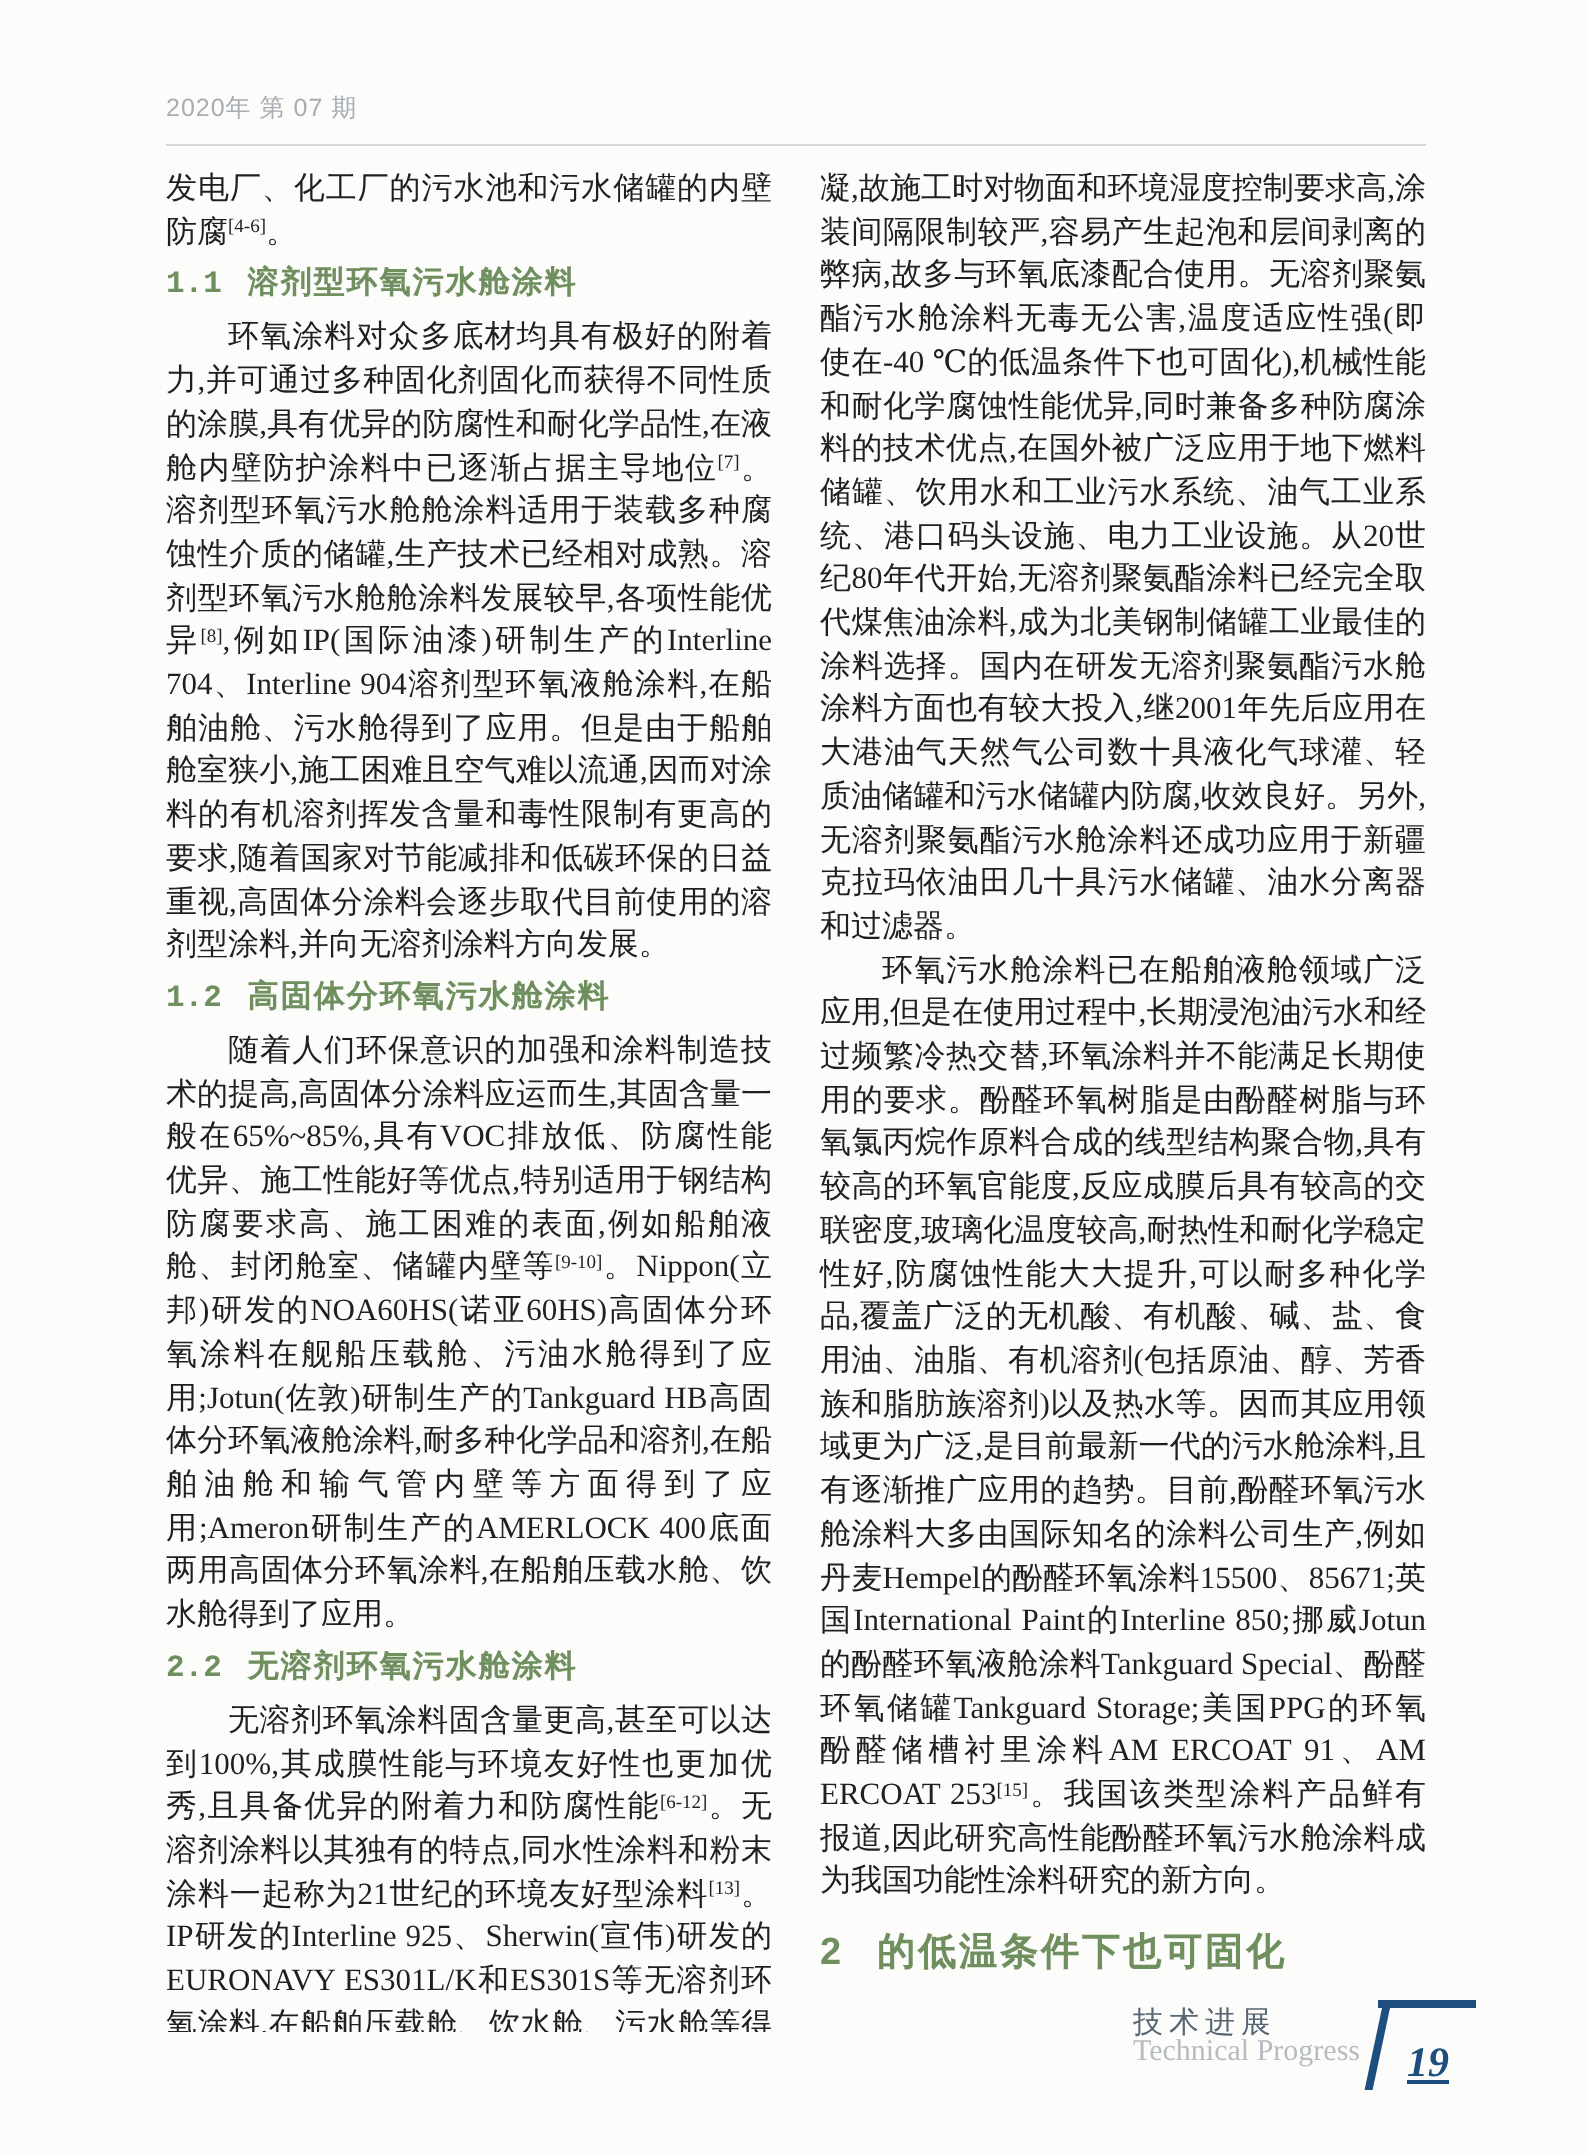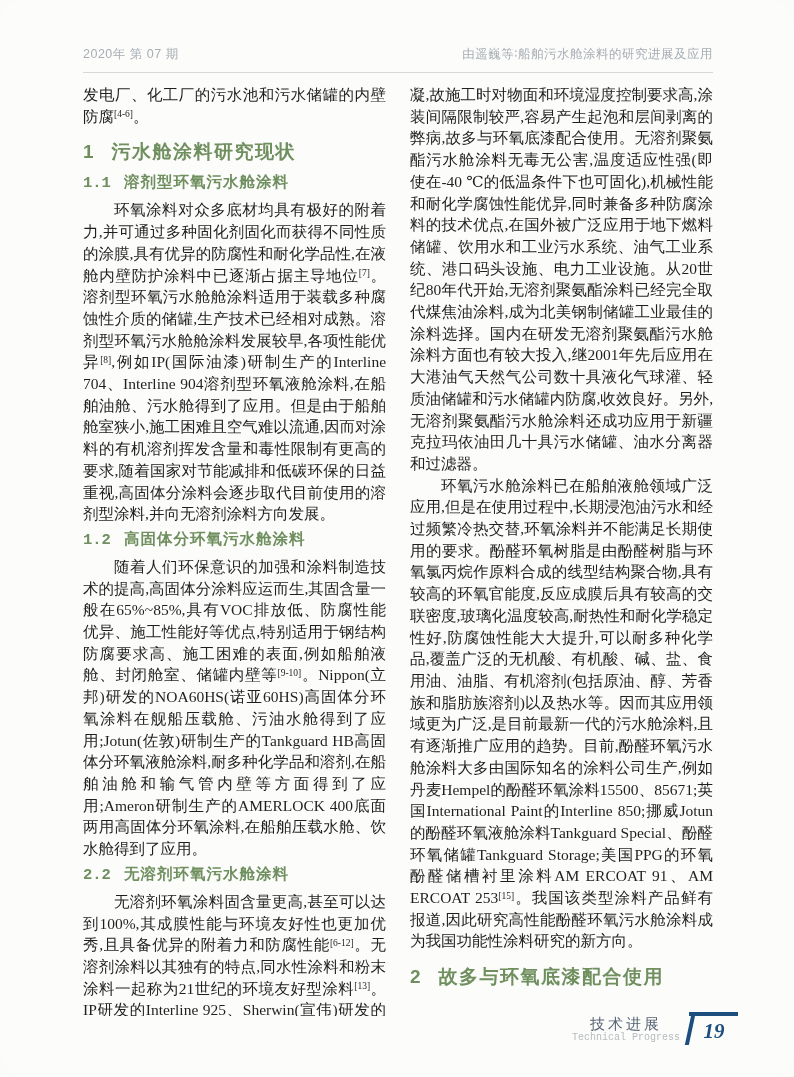--- a/index.html
+++ b/index.html
@@ -43,69 +43,67 @@
     font-weight:bold;color:var(--green,#6f8f5f);
     font-size:15.5px;line-height:21px;margin:5px 0 5px;letter-spacing:1px;
   }
   .h2 .hnum{margin-right:13px;letter-spacing:0;}
 
   
   .ftr{
     position:absolute;right:56px;bottom:28px;
     display:flex;align-items:flex-start;
   }
-  .ftr-labels{text-align:center;margin-right:9px;padding-top:3px;}
+  .ftr-labels{text-align:left;margin-right:9px;padding-top:3px;}
   .ftr-zh{
     font-family:"Liberation Sans","DejaVu Sans",sans-serif;
     font-size:15px;color:#566573;letter-spacing:3px;line-height:17px;
   }
   .ftr-en{
-    font-family:Liberation Mono, monospace;
-    font-size:10px;color:#b6bbc0;line-height:12px;
+    font-family:Liberation Serif, serif;
+    font-size:15px;color:#b6bbc0;line-height:12px;
   }
   .pgnum{
     position:relative;
     border-top:4px solid var(--blue,#1d4e7e);
-    padding:3px 12px 5px 13px;
+    padding:15px 12px 5px 13px;
     font-family:"Liberation Serif","DejaVu Serif",serif;
     font-style:italic;font-weight:bold;font-size:21px;
     color:var(--blue,#1d4e7e);
-    min-width:24px;text-align:center;
+    min-width:24px;text-align:center;text-decoration:underline;
   }
   .pgnum::before{
     content:"";position:absolute;left:2px;top:0;bottom:4px;width:4px;
     background:var(--blue,#1d4e7e);
     transform:skewX(-12deg);transform-origin:top left;
   }
 </style>
 </head>
 <body style="--green: #6f8f5f; --blue: #1d4e7e; --hdrgray: #a7adb3; --body: #1f1f1f;">
 
 <div class="page">
 
   <div class="hdr">
     <span>2020年 第 07 期</span>
-    <span>由遥巍等∶船舶污水舱涂料的研究进展及应用</span>
   </div>
 
   <div class="content">
     <div class="col">
         <p class="para no-indent">发电厂、化工厂的污水池和污水储罐的内壁防腐<sup>[4-6]</sup>。</p>
-        <div class="h1"><span class="hnum">1</span><span>污水舱涂料研究现状</span></div>
         <div class="h2"><span class="hnum">1.1</span><span>溶剂型环氧污水舱涂料</span></div>
         <p class="para">环氧涂料对众多底材均具有极好的附着力,并可通过多种固化剂固化而获得不同性质的涂膜,具有优异的防腐性和耐化学品性,在液舱内壁防护涂料中已逐渐占据主导地位<sup>[7]</sup>。溶剂型环氧污水舱舱涂料适用于装载多种腐蚀性介质的储罐,生产技术已经相对成熟。溶剂型环氧污水舱舱涂料发展较早,各项性能优异<sup>[8]</sup>,例如IP(国际油漆)研制生产的Interline 704、Interline 904溶剂型环氧液舱涂料,在船舶油舱、污水舱得到了应用。但是由于船舶舱室狭小,施工困难且空气难以流通,因而对涂料的有机溶剂挥发含量和毒性限制有更高的要求,随着国家对节能减排和低碳环保的日益重视,高固体分涂料会逐步取代目前使用的溶剂型涂料,并向无溶剂涂料方向发展。</p>
         <div class="h2"><span class="hnum">1.2</span><span>高固体分环氧污水舱涂料</span></div>
         <p class="para">随着人们环保意识的加强和涂料制造技术的提高,高固体分涂料应运而生,其固含量一般在65%~85%,具有VOC排放低、防腐性能优异、施工性能好等优点,特别适用于钢结构防腐要求高、施工困难的表面,例如船舶液舱、封闭舱室、储罐内壁等<sup>[9-10]</sup>。Nippon(立邦)研发的NOA60HS(诺亚60HS)高固体分环氧涂料在舰船压载舱、污油水舱得到了应用;Jotun(佐敦)研制生产的Tankguard HB高固体分环氧液舱涂料,耐多种化学品和溶剂,在船舶油舱和输气管内壁等方面得到了应用;Ameron研制生产的AMERLOCK 400底面两用高固体分环氧涂料,在船舶压载水舱、饮水舱得到了应用。</p>
         <div class="h2"><span class="hnum">2.2</span><span>无溶剂环氧污水舱涂料</span></div>
         <p class="para">无溶剂环氧涂料固含量更高,甚至可以达到100%,其成膜性能与环境友好性也更加优秀,且具备优异的附着力和防腐性能<sup>[6-12]</sup>。无溶剂涂料以其独有的特点,同水性涂料和粉末涂料一起称为21世纪的环境友好型涂料<sup>[13]</sup>。IP研发的Interline 925、Sherwin(宣伟)研发的EURONAVY ES301L/K和ES301S等无溶剂环氧涂料,在船舶压载舱、饮水舱、污水舱等得到了应用;Jotun研发的Tankguard 412、Nippon研发的NOA(诺亚)100FWT SF等无溶剂环氧涂料,在船舶饮淡水舱得到了应用。</p>
       </div>
     <div class="col">
         <p class="para no-indent">凝,故施工时对物面和环境湿度控制要求高,涂装间隔限制较严,容易产生起泡和层间剥离的弊病,故多与环氧底漆配合使用。无溶剂聚氨酯污水舱涂料无毒无公害,温度适应性强(即使在-40 ℃的低温条件下也可固化),机械性能和耐化学腐蚀性能优异,同时兼备多种防腐涂料的技术优点,在国外被广泛应用于地下燃料储罐、饮用水和工业污水系统、油气工业系统、港口码头设施、电力工业设施。从20世纪80年代开始,无溶剂聚氨酯涂料已经完全取代煤焦油涂料,成为北美钢制储罐工业最佳的涂料选择。国内在研发无溶剂聚氨酯污水舱涂料方面也有较大投入,继2001年先后应用在大港油气天然气公司数十具液化气球灌、轻质油储罐和污水储罐内防腐,收效良好。另外,无溶剂聚氨酯污水舱涂料还成功应用于新疆克拉玛依油田几十具污水储罐、油水分离器和过滤器。</p>
         <p class="para">环氧污水舱涂料已在船舶液舱领域广泛应用,但是在使用过程中,长期浸泡油污水和经过频繁冷热交替,环氧涂料并不能满足长期使用的要求。酚醛环氧树脂是由酚醛树脂与环氧氯丙烷作原料合成的线型结构聚合物,具有较高的环氧官能度,反应成膜后具有较高的交联密度,玻璃化温度较高,耐热性和耐化学稳定性好,防腐蚀性能大大提升,可以耐多种化学品,覆盖广泛的无机酸、有机酸、碱、盐、食用油、油脂、有机溶剂(包括原油、醇、芳香族和脂肪族溶剂)以及热水等。因而其应用领域更为广泛,是目前最新一代的污水舱涂料,且有逐渐推广应用的趋势。目前,酚醛环氧污水舱涂料大多由国际知名的涂料公司生产,例如丹麦Hempel的酚醛环氧涂料15500、85671;英国International Paint的Interline 850;挪威Jotun的酚醛环氧液舱涂料Tankguard Special、酚醛环氧储罐Tankguard Storage;美国PPG的环氧酚醛储槽衬里涂料AM ERCOAT 91、AM ERCOAT 253<sup>[15]</sup>。我国该类型涂料产品鲜有报道,因此研究高性能酚醛环氧污水舱涂料成为我国功能性涂料研究的新方向。</p>
-        <div class="h1"><span class="hnum">2</span><span>故多与环氧底漆配合使用</span></div>
+        <div class="h1"><span class="hnum">2</span><span>的低温条件下也可固化</span></div>
       </div>
   </div>
 
   <div class="ftr">
     <div class="ftr-labels">
       <div class="ftr-zh">技术进展</div>
       <div class="ftr-en">Technical Progress</div>
     </div>
     <div class="pgnum">19</div>
   </div>

